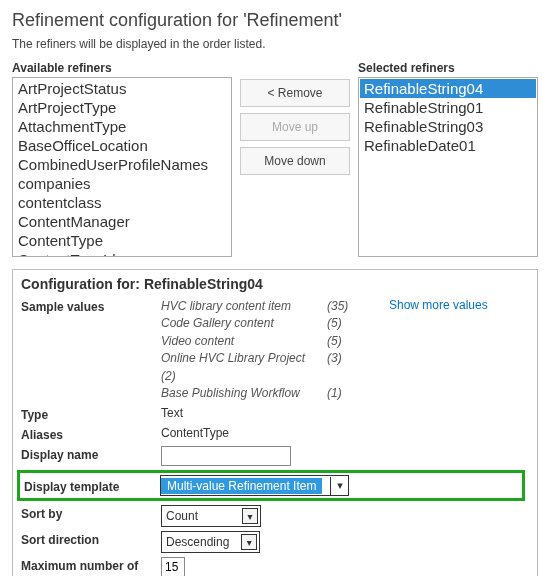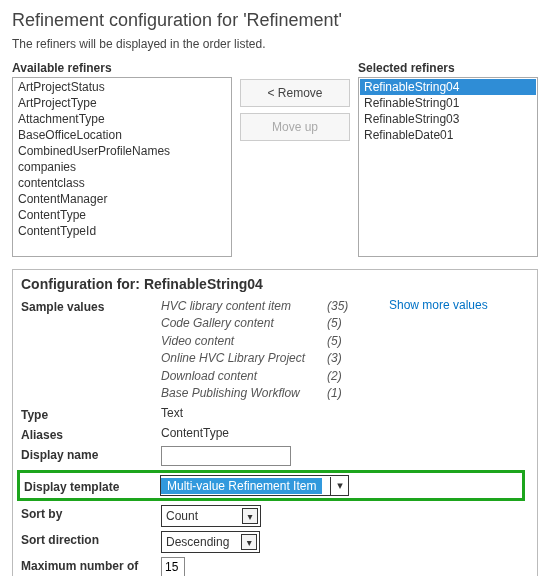--- a/index.html
+++ b/index.html
@@ -21,21 +21,21 @@
   .subtitle { color: #444; margin-bottom: 10px; }
   .refiners-row { display: flex; gap: 8px; margin-bottom: 12px; }
   .col-label { font-weight: bold; margin-bottom: 2px; }
   .available-col { width: 220px; }
   .buttons-col { width: 110px; padding-top: 18px; }
   .selected-col { flex: 1; }
   .listbox {
     border: 1px solid #aaa;
     height: 180px;
     overflow-y: scroll;
-    font-size: 12px;
+    font-size: 15px;
     padding: 1px;
     background: #fff;
   }
   .listbox div { padding: 1px 4px; white-space: nowrap; }
   .listbox .sel {
     background: #2f8dd6;
     color: #fff;
   }
   .btn {
     display: block;
@@ -114,20 +114,21 @@
         <div>companies</div>
         <div>contentclass</div>
         <div>ContentManager</div>
         <div>ContentType</div>
         <div>ContentTypeId</div>
       </div>
   </div>
   <div class="buttons-col">
     <button class="btn">&lt; Remove</button>
     <button class="btn disabled">Move up</button>
+    <button class="btn">Move down</button>
   </div>
   <div class="selected-col">
     <div class="col-label">Selected refiners</div>
     <div id="selected-list" class="listbox" style="overflow:hidden">
         <div class="sel">RefinableString04</div>
         <div>RefinableString01</div>
         <div>RefinableString03</div>
         <div>RefinableDate01</div>
       </div>
   </div>
@@ -152,21 +153,20 @@
           </div>
           <div>
             <span class="nm">Video content</span>
             <span class="ct">(5)</span>
           </div>
           <div>
             <span class="nm">Online HVC Library Project</span>
             <span class="ct">(3)</span>
           </div>
           <div>
-            <span class="nm">Download content</span>
             <span class="ct">(2)</span>
           </div>
           <div>
             <span class="nm">Base Publishing Workflow</span>
             <span class="ct">(1)</span>
           </div>
         </div>
       <span class="show-more">Show more values</span>
     </div>
   </div>

